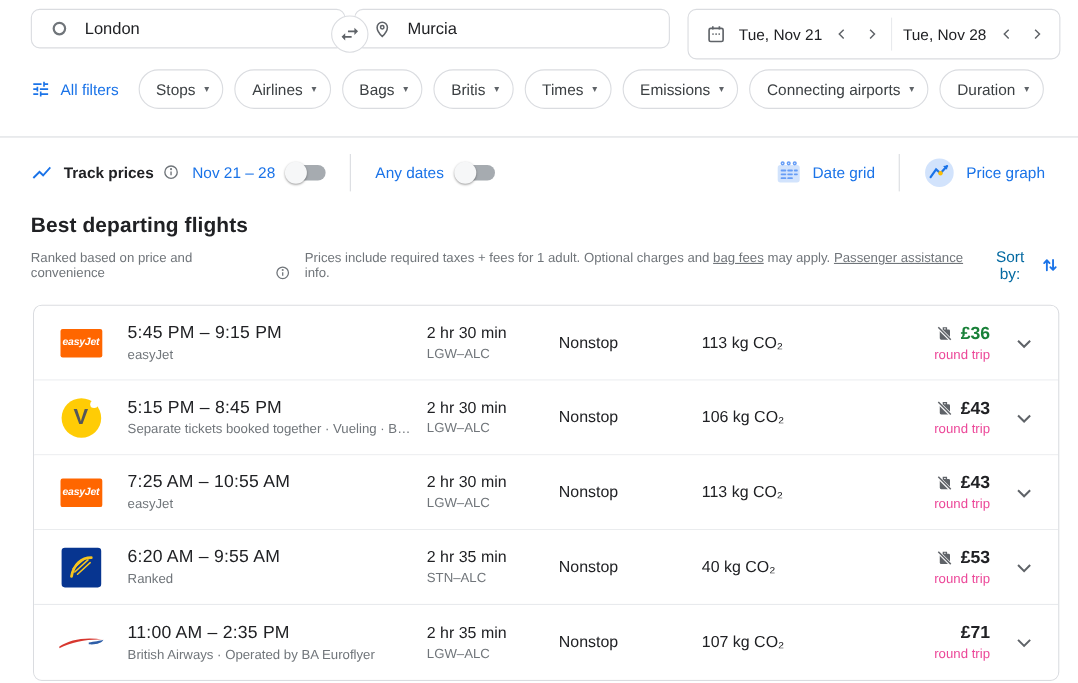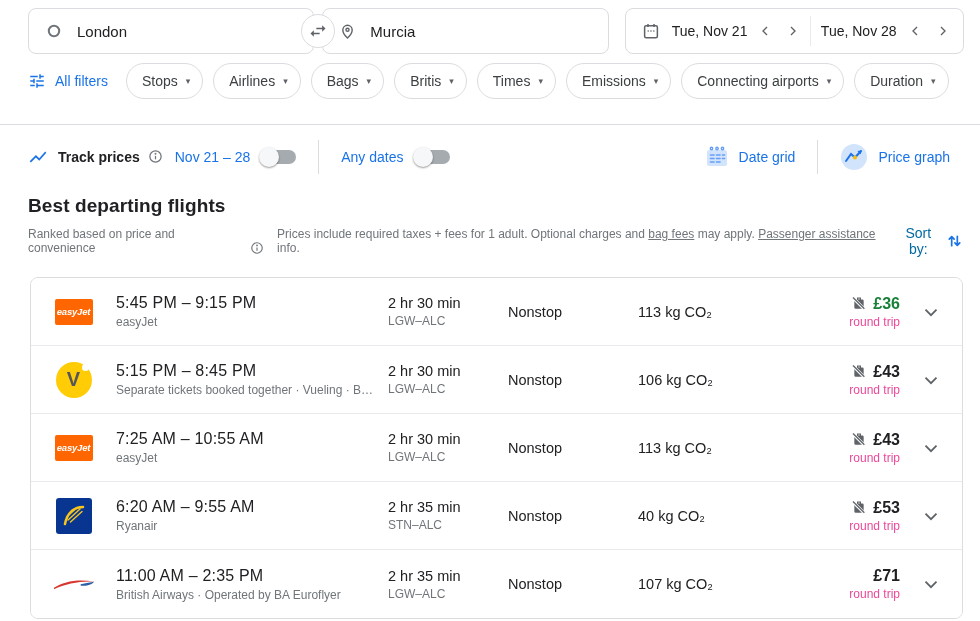--- a/index.html
+++ b/index.html
@@ -11,21 +11,21 @@
     overflow: hidden;
     position: relative;
   }
 
   
   .search-row { display: flex; gap: 16px; margin: 8px 16px 0 28px; }
   .route-group { position: relative; display: flex; gap: 8px; width: 582px; }
   .field {
     display: flex; align-items: center; gap: 14px;
     border: 1px solid #dadce0; border-radius: 8px;
-    height: 46px; padding: 0 16px; font-size: 15px; flex: 1;
+    height: 36px; padding: 0 16px; font-size: 15px; flex: 1;
     background: #fff; cursor: text;
   }
   .swap-btn {
     position: absolute; left: 50%; top: 50%; transform: translate(-50%,-50%);
     width: 34px; height: 34px; border-radius: 50%;
     background: #fff; border: 1px solid #dadce0;
     display: flex; align-items: center; justify-content: center;
     cursor: pointer; z-index: 2;
   }
   .date-field {
@@ -449,21 +449,21 @@
           <g stroke="#f7c51e" stroke-width="1.4" stroke-linecap="round">
             <line x1="7" y1="17" x2="19" y2="6"></line>
             <line x1="9.5" y1="19" x2="21" y2="8.5"></line>
             <line x1="5.5" y1="14" x2="15" y2="5.5"></line>
           </g>
         </svg>
       </div>
     </div>
     <div>
       <div class="times">6:20 AM – 9:55 AM</div>
-      <div class="carriers">Ryanair</div>
+      <div class="carriers">Ranked</div>
     </div>
     <div>
       <div class="dur">2 hr 35 min</div>
       <div class="sub">STN–ALC</div>
     </div>
     <div class="stops">Nonstop</div>
     <div class="co2">40 kg CO₂</div>
     <div class="price-cell">
       <div class="price-line">
         <span style="display:flex">

